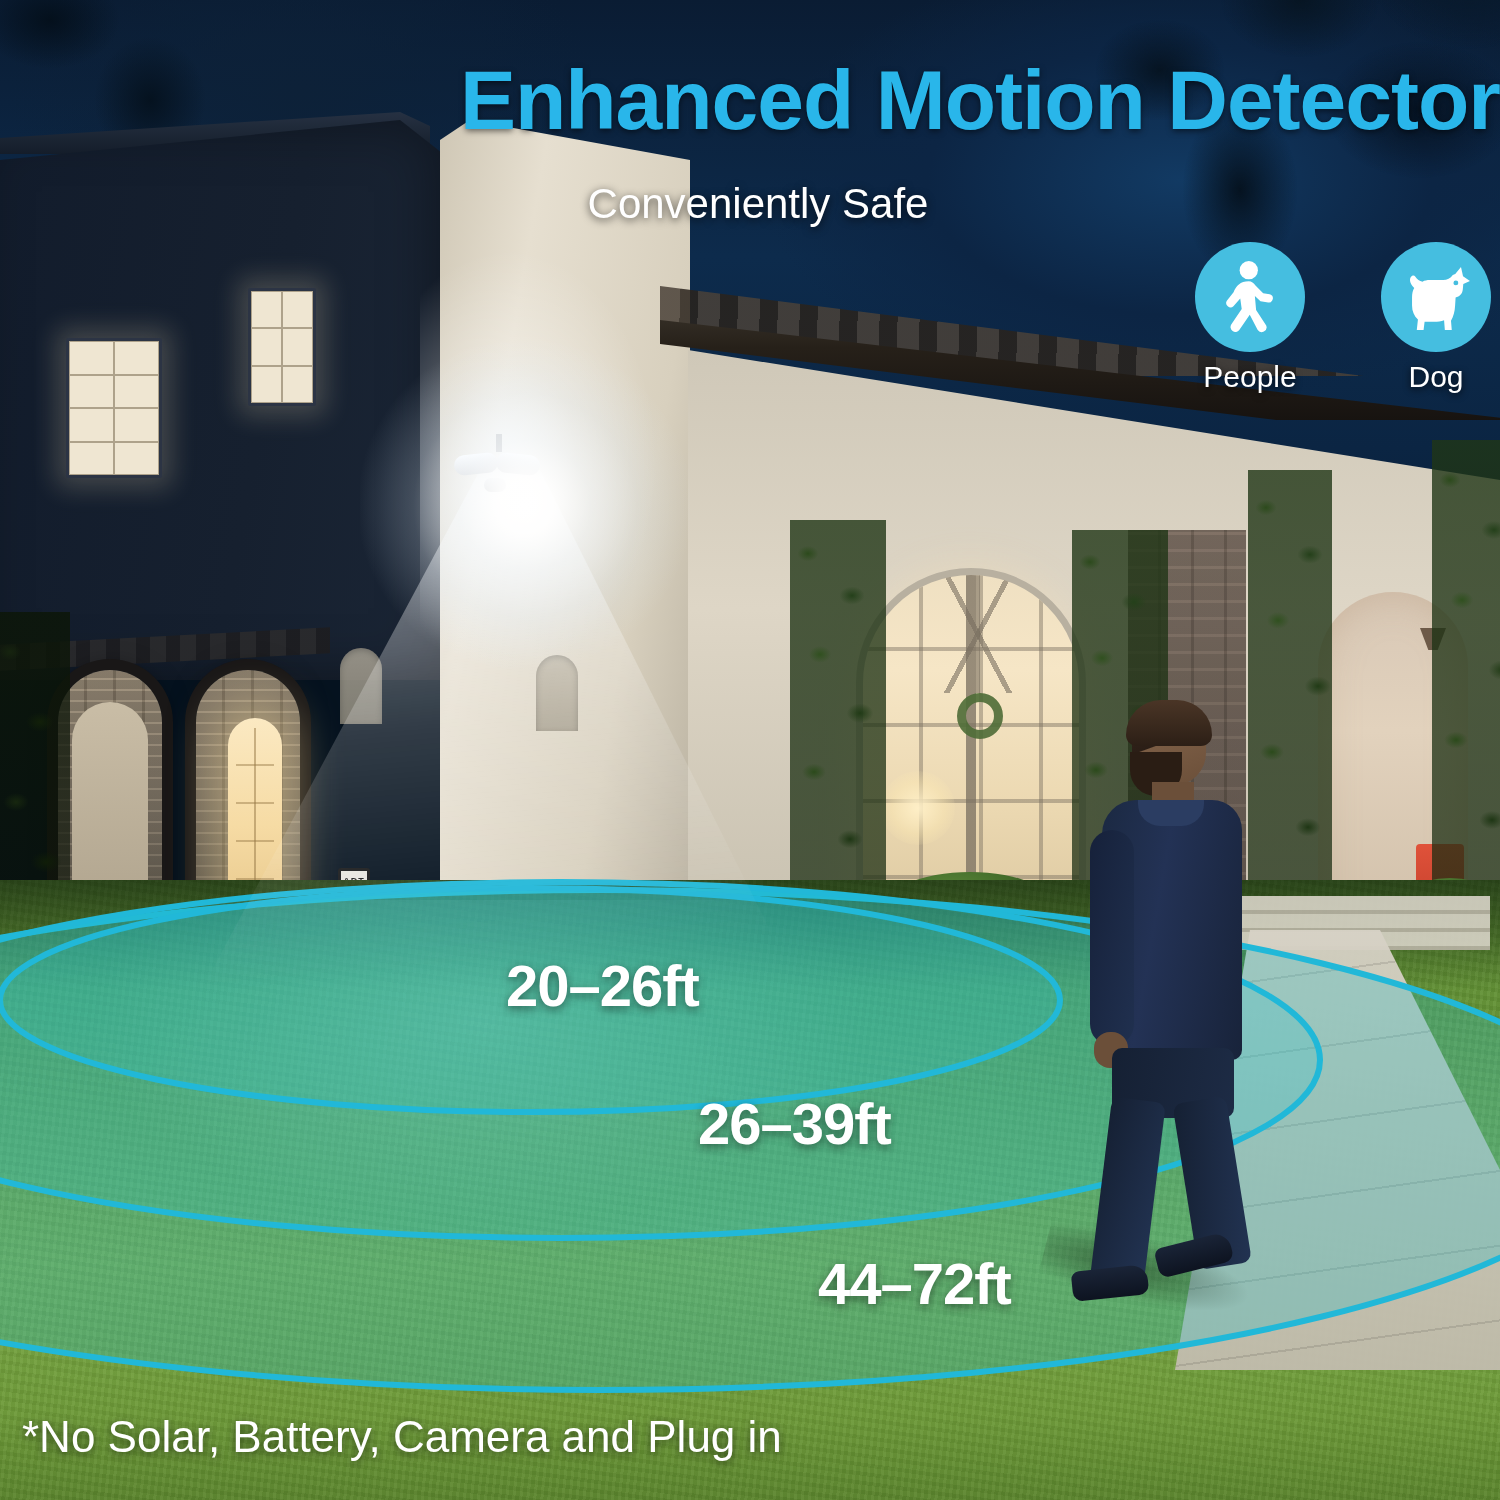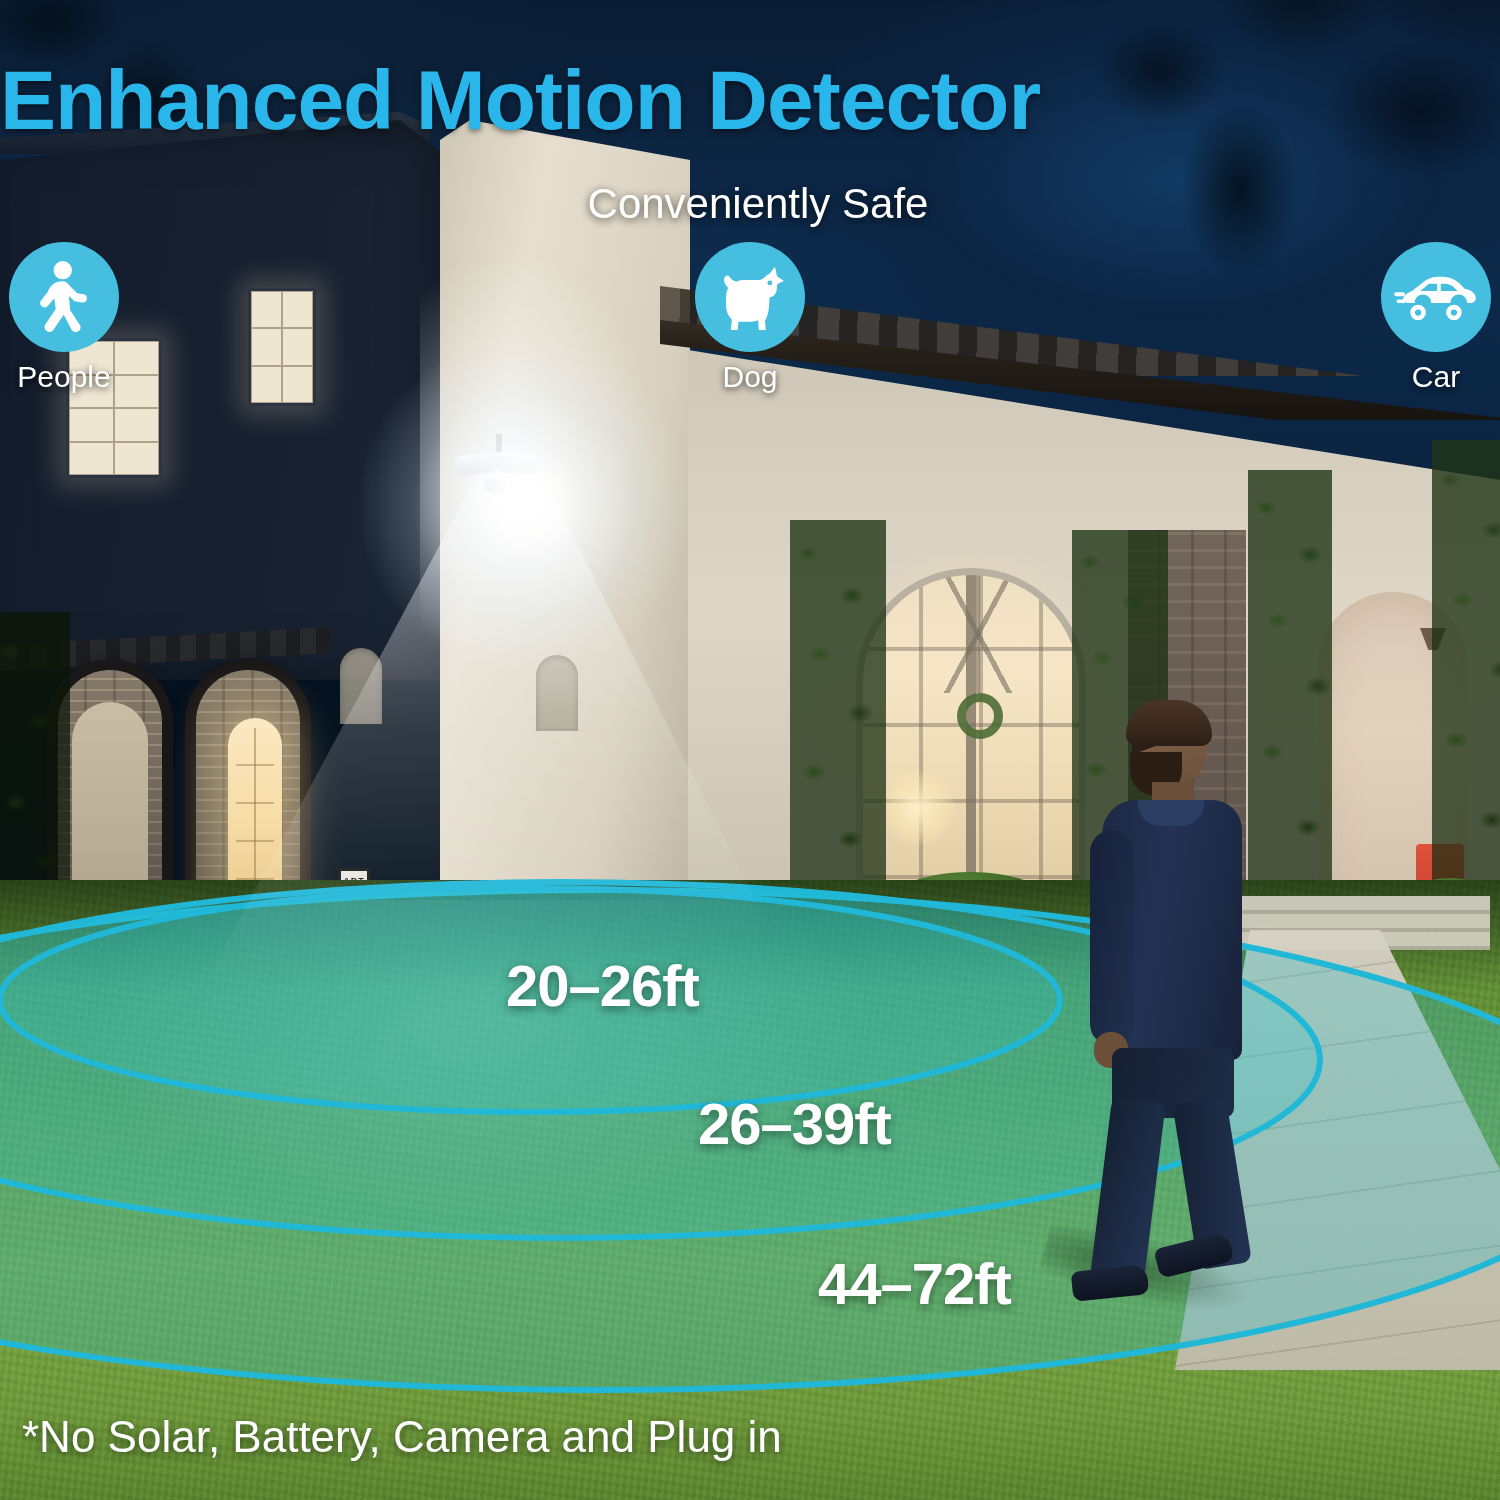--- a/index.html
+++ b/index.html
@@ -344,35 +344,35 @@
   .p-shoe-b { left:12px; top:568px; transform:rotate(-6deg); }
   .p-shoe-f { left:96px; top:540px; transform:rotate(-14deg); }
   .p-shadow {
     position:absolute; left:1040px; top:1230px; width:360px; height:120px;
     background:radial-gradient(ellipse 180px 46px at 80px 60px, rgba(14,30,10,.45) 0%, rgba(14,30,10,0) 72%);
     transform:rotate(14deg);
   }
 
   
   .title {
-    position:absolute; left:0; top:52px; width:1500px; text-align:left;
+    position:absolute; left:0; top:52px; width:1500px; text-align:right;
     font-size:84px; font-weight:bold; color:#29B6EA; letter-spacing:-1px;
     font-family:"Liberation Sans", sans-serif;
     text-shadow:0 2px 6px rgba(0,0,0,.55);
   }
   .subtitle {
     position:absolute; left:8px; top:152px; width:1500px; text-align:center;
     font-size:42px; color:#ffffff; font-family:"Liberation Sans", sans-serif;
     text-shadow:0 2px 8px rgba(0,0,0,.7);
     margin-top:28px;
   }
 
   .badges {
     position:absolute; left:0; top:242px; width:1500px;
-    display:flex; justify-content:space-between; gap:92px;
+    display:flex; justify-content:flex-end; gap:58px;
   }
   .badge { width:128px; display:flex; flex-direction:column; align-items:center; }
   .badge-circle {
     width:110px; height:110px; border-radius:50%;
     display:flex; align-items:center; justify-content:center;
   }
   .badge-label {
     margin-top:8px; font-size:30px; color:#fff;
     text-shadow:0 2px 7px rgba(0,0,0,.8);
   }
@@ -531,35 +531,20 @@
     <div class="badge">
       <div class="badge-circle" style="background:#45BEE0">
         <svg width="82" height="82" viewBox="0 0 64 64">
           <path d="M47 14 l4.5-5.5 1.6 7.4 5.4 3.6 -5.2 2.4 -0.4 4.2 c-0.3 3.4-2.6 5.4-5.6 6.2 l-0.4 6.6 c-0.2 4.6-1.3 8.4-3.2 11.6 l0.6 7.2 -5.4 0 -0.6-7.6 c-2.3 0.8-4.9 1.2-7.8 1.2 l-7.4 0 -0.8 6.4 -5.3 0 0.9-8.1 c-3-2.7-4.6-6.4-4.6-10.9 l0-6.3 c0-3 0.5-5.4 1.7-7.4 -2.1-1.9-3.3-4.1-3.3-6.2 0-1.6 0.6-2.8 1.8-3.4 0.9-0.4 1.8-0.1 2.4 0.8 1.3 2 3.2 3.3 5.6 3.8 1.6-0.8 3.5-1.2 5.6-1.2 l10.4 0 c3.2 0 5.8-1.4 7.6-4 z" fill="#fff"></path>
           <circle cx="47.5" cy="21" r="1.9" fill="#45BEE0"></circle>
         </svg>
       </div>
       <div class="badge-label">Dog</div>
     </div>
 
-    <div class="badge">
-      <div class="badge-circle" style="background:#45BEE0">
-        <svg width="86" height="86" viewBox="0 0 72 48">
-          <path d="M8 31 C7 25 10 21 16 19 L26 11 C30 8 34 7 40 7 c7 0 12 2 16 6 l4 4 c5 1 8 3 9 6 1 3 0 5-3 6 l-4 0 a7 7 0 0 0-14 0 l-16 0 a7 7 0 0 0-14 0 l-4 0 c-3 0-5-1-6-3 z" fill="#fff"></path>
-          <path d="M30 13 l-7 6 14 0 0-6 z M40 13 l0 6 14 0 -4-4 c-3-2-6-2-10-2 z" fill="#45BEE0"></path>
-          <circle cx="21" cy="37" r="6.5" fill="#fff"></circle>
-          <circle cx="21" cy="37" r="2.6" fill="#45BEE0"></circle>
-          <circle cx="51" cy="37" r="6.5" fill="#fff"></circle>
-          <circle cx="51" cy="37" r="2.6" fill="#45BEE0"></circle>
-          <rect x="1" y="20" width="9" height="3.4" rx="1.7" fill="#fff"></rect>
-          <rect x="3" y="26" width="8" height="3" rx="1.5" fill="#fff"></rect>
-        </svg>
-      </div>
-      <div class="badge-label">Car</div>
-    </div>
 
   </div>
 
   <div class="zone-label zl-1">20–26ft</div>
   <div class="zone-label zl-2">26–39ft</div>
   <div class="zone-label zl-3">44–72ft</div>
 
   <div class="footnote">*No Solar, Battery, Camera and Plug in</div>
 
 </div>

